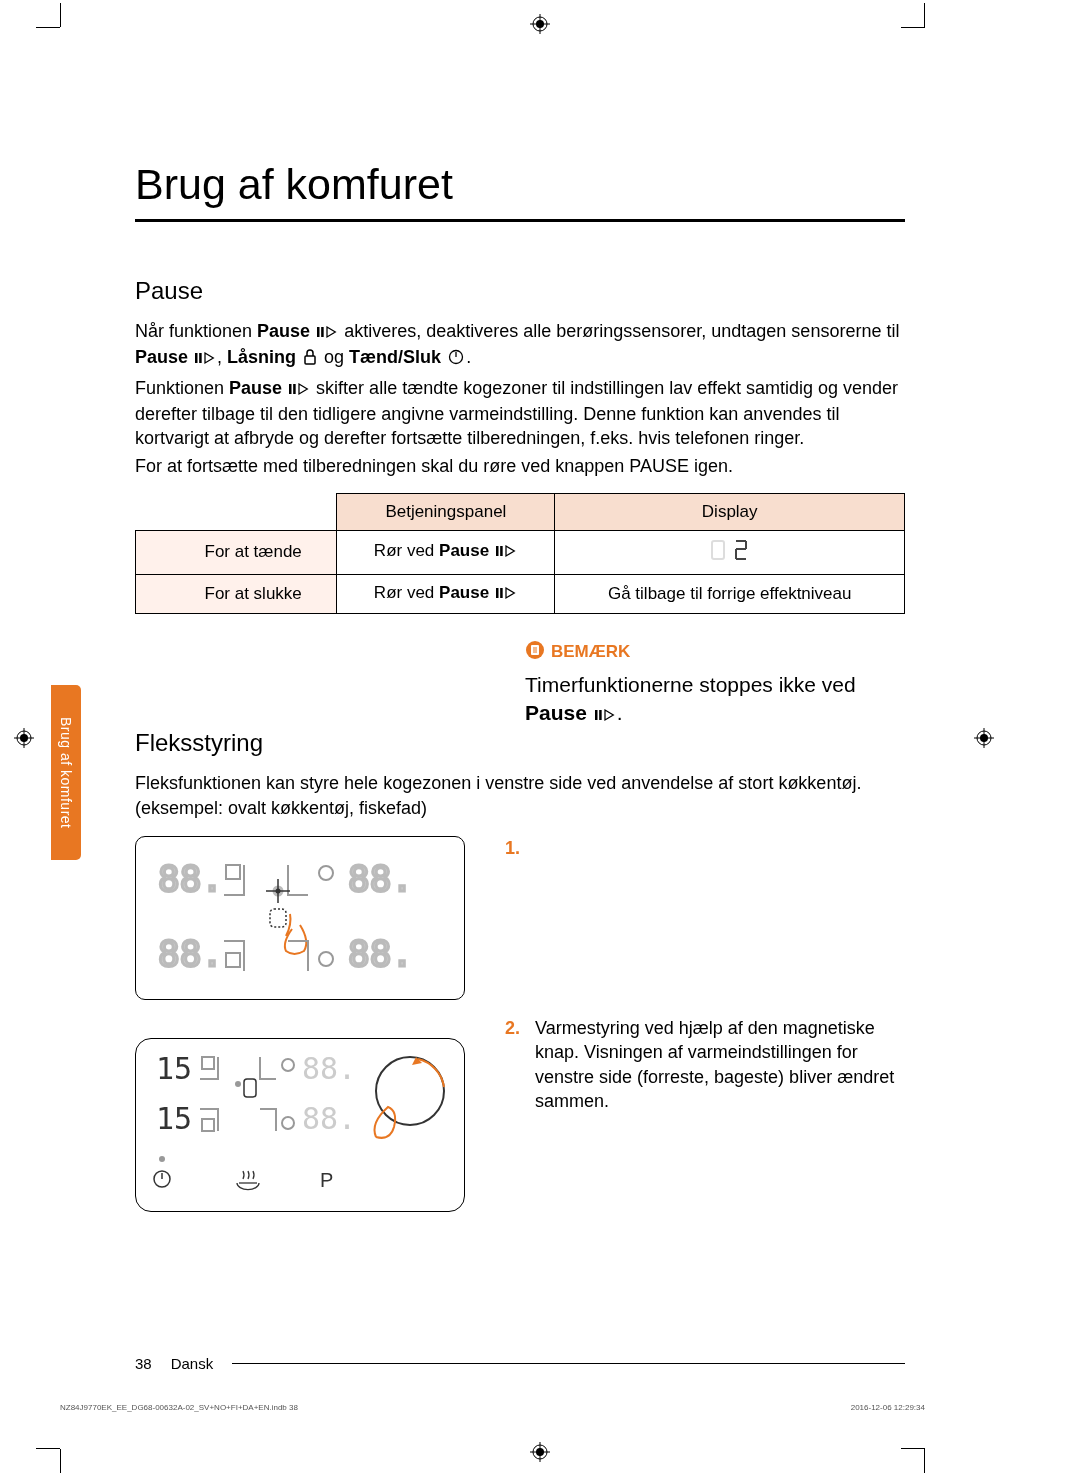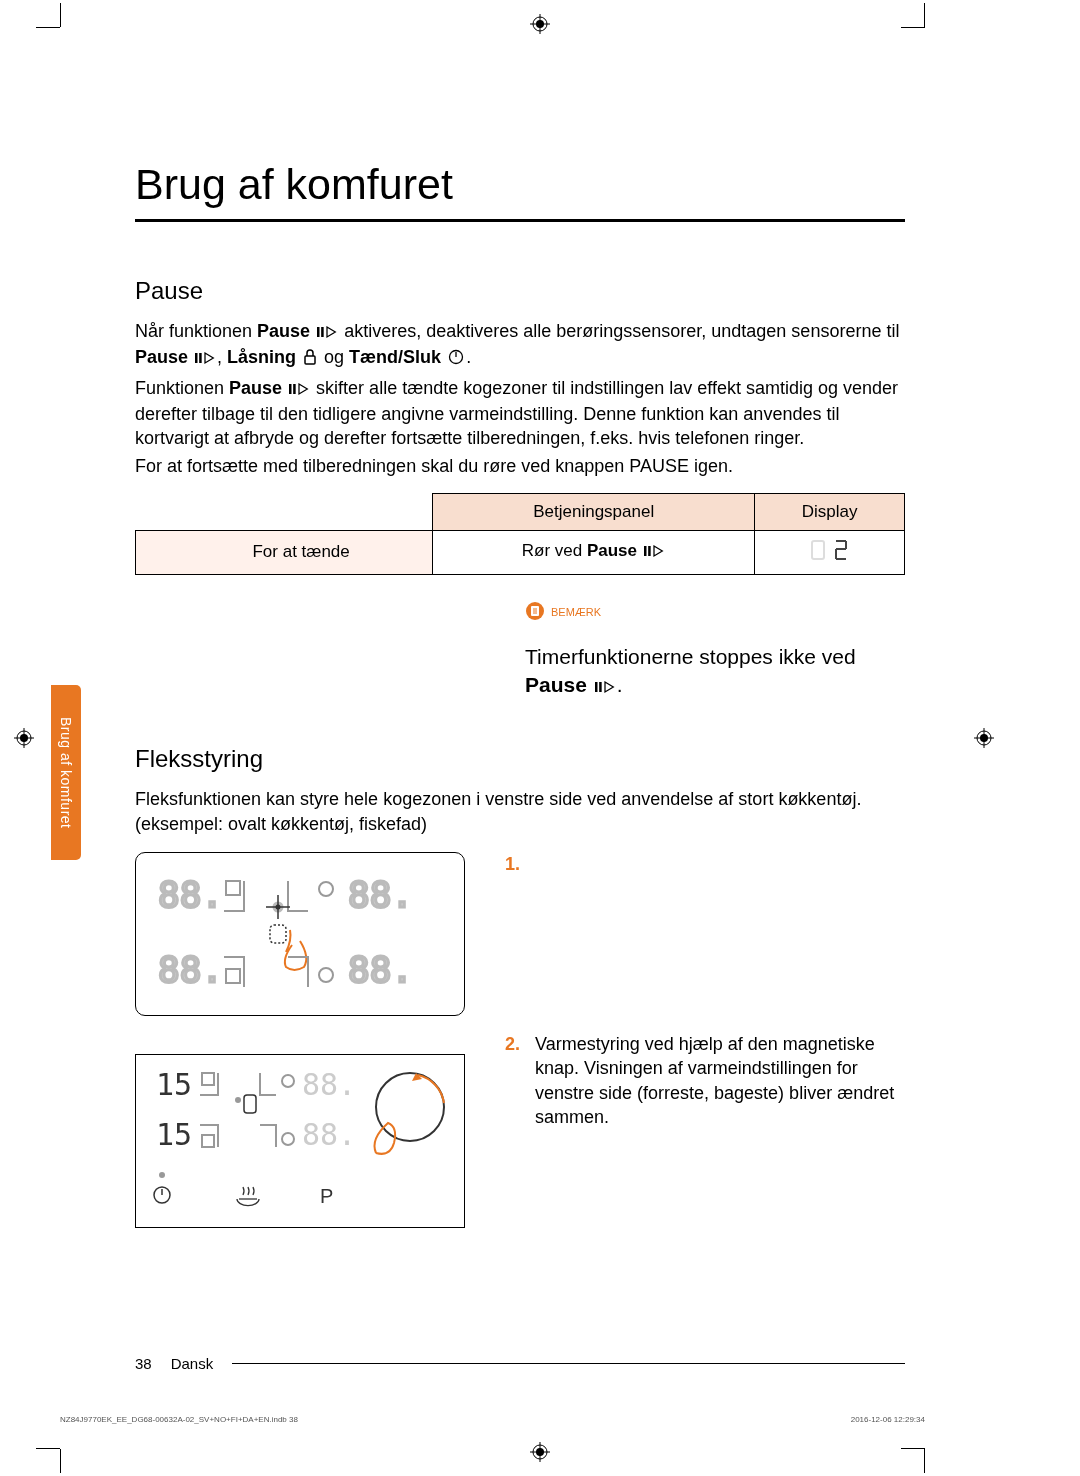--- a/index.html
+++ b/index.html
@@ -73,29 +73,29 @@
     td.left-col { background: #fff1eb; padding-left: 44px; }
     .note-box {
       margin-top: 26px;
       margin-left: 390px;
     }
     .note-head {
       display: flex;
       align-items: center;
       gap: 6px;
       color: #e87722;
-      font-weight: 400;
-      font-size: 11px;
-      margin-bottom: 20px;
+      font-weight: 700;
+      font-size: 17px;
+      margin-bottom: 6px;
     }
     .note-text {
       font-size: 21px;
       line-height: 1.35;
     }
-    .section2 { margin-top: 44px; }
+    .section2 { }
     .flex-row {
       display: flex;
       gap: 40px;
       margin-top: 16px;
       align-items: flex-start;
     }
     .panel {
       border: 1.5px solid #000;
       border-radius: 10px;
       width: 330px;
@@ -139,31 +139,31 @@
     }
     .tab span {
       writing-mode: vertical-rl;
       color: #fff;
       font-size: 14px;
       font-weight: 500;
       letter-spacing: 0.5px;
     }
     .tiny-footer {
       position: absolute;
-      bottom: 52px;
+      bottom: 64px;
       left: 60px;
       right: 155px;
       display: flex;
       justify-content: space-between;
       font-size: 8px;
       color: #555;
     }
     .panel2 {
       border: 1.5px solid #000;
-      border-radius: 0;
+      border-radius: 16px;
       width: 330px;
       padding: 10px 12px 8px;
       margin-top: 22px;
       position: relative;
     }
   </style>
 </head>
 <body>
 
 <div class="crop-tl-h"></div>
@@ -259,20 +259,29 @@
                 <rect x="5" y="1" width="3" height="12" fill="#000"></rect>
                 <path d="M12 1 L22 7 L12 13 Z" fill="none" stroke="#000" stroke-width="1.5"></path>
               </svg></span></td>
       <td><svg width="40" height="22" viewBox="0 0 40 22">
               <g stroke="#999" stroke-width="2" fill="none">
                 <rect x="2" y="2" width="12" height="18" rx="2" stroke="#ddd"></rect>
                 <path d="M26 2 h10 M36 2 v8 M26 10 h10 M26 10 v10 M26 20 h10" stroke="#444"></path>
               </g>
             </svg></td>
     </tr>
+    <tr>
+      <td class="left-col">For at slukke</td>
+      <td><span>Rør ved </span><span class="bold">Pause </span><span class="icon-inline"><svg width="20" height="14" viewBox="0 0 24 14">
+                <rect x="0" y="1" width="3" height="12" fill="#000"></rect>
+                <rect x="5" y="1" width="3" height="12" fill="#000"></rect>
+                <path d="M12 1 L22 7 L12 13 Z" fill="none" stroke="#000" stroke-width="1.5"></path>
+              </svg></span></td>
+      <td>Gå tilbage til forrige effektniveau</td>
+    </tr>
   </tbody>
     </table>
 
   <div class="note-box">
     <div class="note-head">
       <span><svg width="20" height="20" viewBox="0 0 20 20">
             <circle cx="10" cy="10" r="9" fill="#e87722"></circle>
             <rect x="6" y="5" width="8" height="10" rx="1" fill="#fff"></rect>
             <line x1="8" y1="8" x2="12" y2="8" stroke="#e87722"></line>
             <line x1="8" y1="10" x2="12" y2="10" stroke="#e87722"></line>

